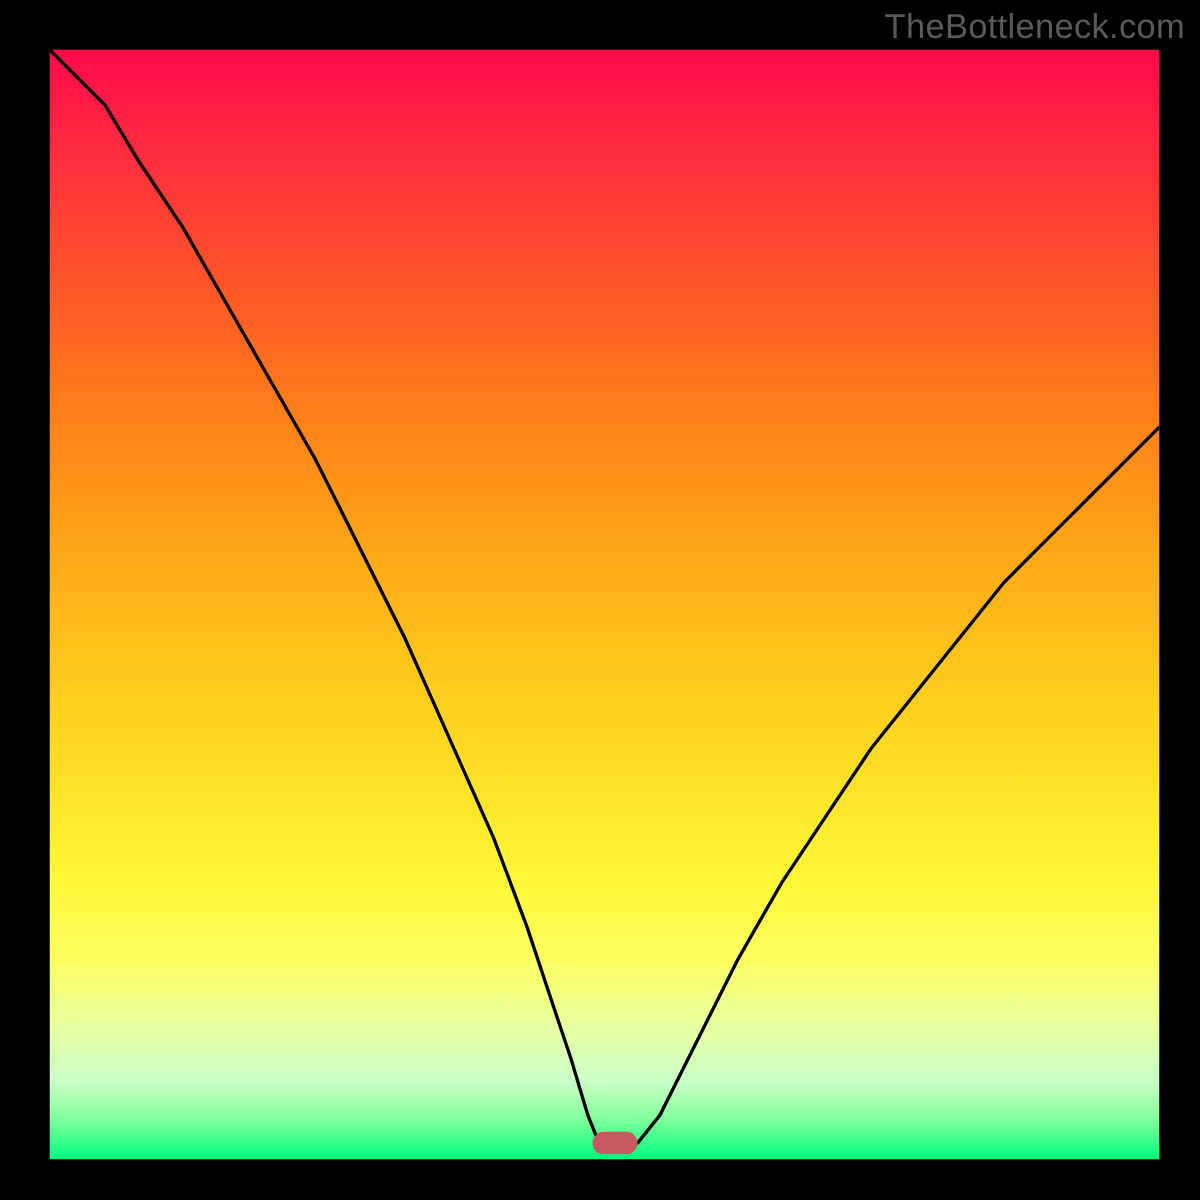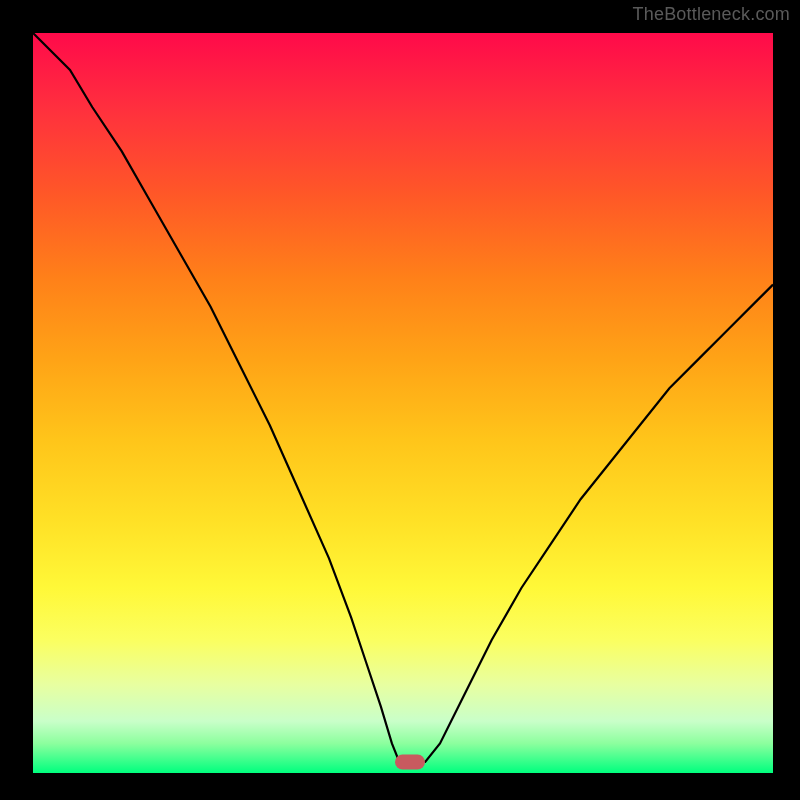--- a/index.html
+++ b/index.html
@@ -9,21 +9,21 @@
     background: #000;
     position: relative;
     overflow: hidden;
     font-family: Arial, Helvetica, sans-serif;
   }
   .attribution {
     position: absolute;
     top: 4px;
     right: 10px;
     color: #5a5a5a;
-    font-size: 18px;
+    font-size: 23px;
     font-weight: 500;
     letter-spacing: 0.2px;
     margin-left: 32px;
   }
   .plot-area {
     position: absolute;
     left: 33px;
     top: 33px;
     width: 740px;
     height: 740px;

